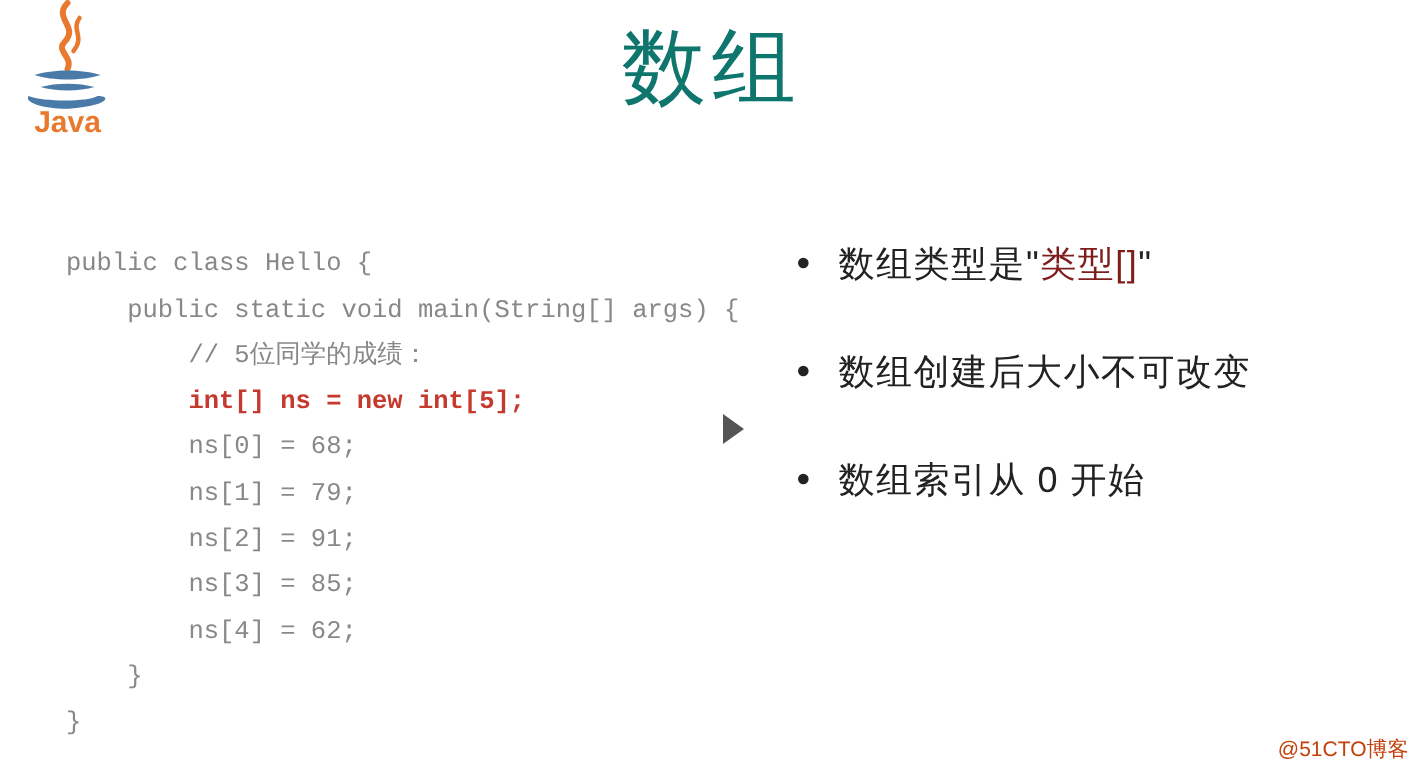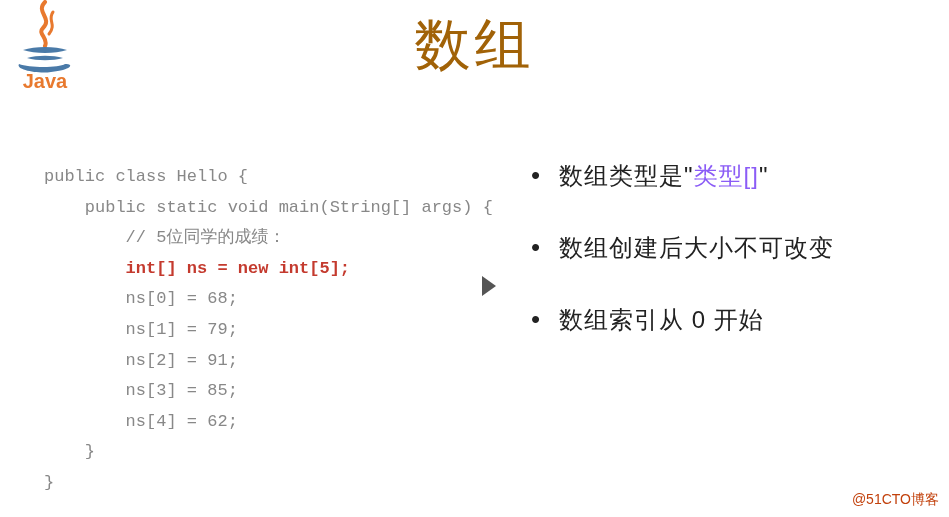--- a/index.html
+++ b/index.html
@@ -19,21 +19,21 @@
     height: 90px;
   }
   .title {
     position: absolute;
     top: 8px;
     left: 0;
     right: 0;
     text-align: center;
     font-size: 56px;
     font-weight: 400;
-    color: #a16207;
+    color: #0f766e;
     letter-spacing: 4px;
   }
   .code {
     position: absolute;
     top: 162px;
     left: 12px;
     font-family: "Courier New", Courier, monospace;
     font-size: 17px;
     color: #888888;
     line-height: 1.8;
@@ -56,21 +56,21 @@
     padding-left: 34px;
   }
   .bullets li::before {
     content: "•";
     position: absolute;
     left: 6px;
     top: 0;
     color: #222;
     font-size: 26px;
   }
-  .bullets .red { color: #8b5cf6; text-align: center; }
+  .bullets .red { color: #7f1d1d; text-align: center; }
   .play {
     position: absolute;
     left: 482px;
     top: 276px;
     width: 0;
     height: 0;
     border-top: 10px solid transparent;
     border-bottom: 10px solid transparent;
     border-left: 14px solid #555;
   }

